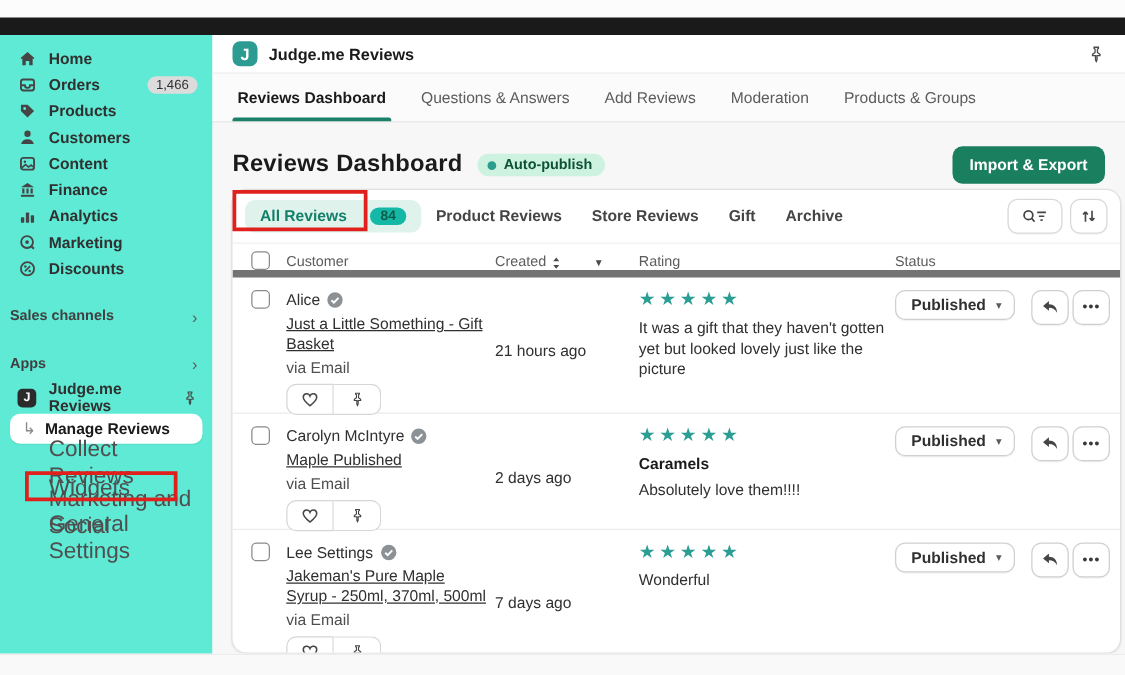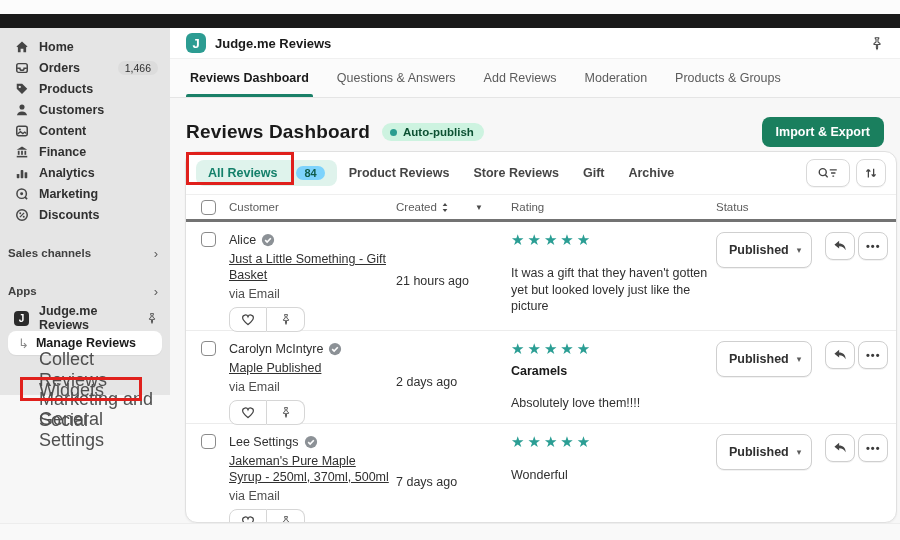--- a/index.html
+++ b/index.html
@@ -5,21 +5,21 @@
   * { margin:0; padding:0; box-sizing:border-box; }
   html,body { width:900px; height:540px; font-family:"Liberation Sans","DejaVu Sans",sans-serif; background:#fff; }
   .screen { position:relative; width:900px; height:540px; overflow:hidden; background:#f7f7f7; }
 
   
   .top-white { position:absolute; left:0; top:0; width:900px; height:14px; background:#fcfcfc; }
   .top-black { position:absolute; left:0; top:14px; width:900px; height:14px; background:#1a1a1a; }
   .bottom-strip { position:absolute; left:0; top:523px; width:900px; height:17px; background:#f9f9f9; border-top:1px solid #ededed; }
 
   
-  .sidebar { position:absolute; left:0; top:28px; width:170px; height:367px; background:#e5e5e5; padding-top:8px; }
+  .sidebar { position:absolute; left:0; top:28px; width:170px; height:495px; background:#5eead4; padding-top:8px; }
   .nav-item { display:flex; align-items:center; height:21px; padding:0 12px 0 14px; font-size:12.5px; font-weight:bold; color:#303030; cursor:pointer; }
   .nav-item .nico { width:15px; height:15px; margin-right:10px; display:flex; align-items:center; justify-content:center; flex:0 0 15px; }
   .nav-item .nlabel { flex:1; }
   .nav-badge { background:#dcdcdc; color:#303030; font-size:10.5px; font-weight:normal; border-radius:7px; padding:1px 7px; }
   .nav-section { display:flex; align-items:center; height:20px; padding:0 12px 0 8px; font-size:11.5px; font-weight:bold; color:#404040; margin-top:18px; }
   .nav-section .nlabel { flex:1; }
   .chev { color:#5c5c5c; font-size:13px; font-weight:normal; }
   .app-root { display:flex; align-items:center; height:22px; padding:0 12px 0 14px; font-size:12.5px; font-weight:bold; color:#303030; margin-top:6px; }
   .app-root .jlogo-dark { width:15px; height:15px; border-radius:4px; background:#2b2b2b; color:#fff; font-size:10px; font-weight:bold; display:flex; align-items:center; justify-content:center; margin-right:10px; }
   .app-root .nlabel { flex:1; }
@@ -43,27 +43,27 @@
   .page-title { font-size:19px; font-weight:bold; color:#1a1a1a; letter-spacing:.2px; }
   .auto-badge { display:flex; align-items:center; gap:6px; background:#cdf3e0; color:#0c5132; font-size:11.5px; font-weight:bold; border-radius:10px; padding:3px 10px 3px 8px; margin-left:12px; }
   .auto-dot { width:7px; height:7px; border-radius:50%; background:#2a9d8f; }
   .spacer { flex:1; }
   .import-btn { background:#1a7f5e; color:#fff; border:none; font-size:12.5px; font-weight:bold; border-radius:8px; padding:8px 14px; cursor:pointer; font-family:inherit; }
 
   .card { position:absolute; left:15px; top:52px; width:712px; height:372px; background:#fff; border:1px solid #e0e0e0; border-radius:12px; box-shadow:0 1px 2px rgba(0,0,0,.05); overflow:hidden; }
   .filter-row { display:flex; align-items:center; padding:7px 10px; border-bottom:1px solid #efefef; }
   .ftab { font-size:12.5px; color:#454545; font-weight:bold; padding:6px 12px; border-radius:8px; cursor:pointer; display:flex; align-items:center; gap:8px; }
   .ftab.active { background:#dff3ec; color:#14806a;gap:19px; }
-  .fcount { background:#7dd3fc; color:#0f5c4a; font-size:11px; border-radius:8px; padding:1px 8px; font-weight:bold; }
+  .fcount { background:#14b8a6; color:#0f5c4a; font-size:11px; border-radius:8px; padding:1px 8px; font-weight:bold; }
   .icon-btn { width:44px; height:28px; background:#fff; border:1px solid #d9d9d9; border-radius:8px; display:flex; align-items:center; justify-content:center; cursor:pointer; box-shadow:0 1px 0 rgba(0,0,0,.04); }
   .icon-btn.sm { width:30px; }
   .icon-btn + .icon-btn { margin-left:6px; }
 
   
-  .thead { display:flex; align-items:center; height:27px; border-bottom:3px solid #737373; font-size:11.5px; color:#5c5c5c; }
+  .thead { display:flex; align-items:flex-end; height:27px; border-bottom:6px solid #737373; font-size:11.5px; color:#5c5c5c; }
   .col-cb { flex:0 0 43px; display:flex; justify-content:flex-start; padding-left:15px; }
   .col-customer { flex:0 0 167px; }
   .col-created { flex:0 0 115px; display:flex; align-items:center; gap:4px; }
   .col-rating { flex:0 0 205px; }
   .col-status { flex:1; padding-right:16px; }
   .checkbox { width:15px; height:15px; border:1.6px solid #8a8a8a; border-radius:4px; background:#fff; cursor:pointer; }
   .hdr-caret { color:#4a4a4a; font-size:8px; margin-left:22px; cursor:pointer; }
 
   .row { display:flex; border-bottom:1px solid #ececec; padding-top:10px; }
   .row:last-child { border-bottom:none; }
@@ -72,23 +72,23 @@
   .product-link { display:block; font-size:12.5px; color:#303030; text-decoration:underline; line-height:16px; margin-top:3px; width:160px; cursor:pointer; }
   .via { font-size:12.5px; color:#4f4f4f; line-height:16px; margin-top:3px; }
   .mini-btns { display:flex; margin-top:5px; }
   .mini-btn { width:38px; height:25px; background:#fff; border:1px solid #d6d6d6; display:flex; align-items:center; justify-content:center; cursor:pointer; }
   .mini-btn.left { border-radius:8px 0 0 8px; }
   .mini-btn.right { border-radius:0 8px 8px 0; border-left:none; }
   .created-cell { font-size:12.5px; color:#303030;text-align:right; }
   .stars { color:#2b9e94; font-size:15px; letter-spacing:3px; line-height:16px; }
   .rev-title { font-size:12.5px; font-weight:bold; color:#1a1a1a; margin-top:7px; }
   .rev-title:empty { display:none; }
-  .rev-body { font-size:12.5px; color:#303030; line-height:16.5px; margin-top:17px; width:200px; }
+  .rev-body { font-size:12.5px; color:#303030; line-height:16.5px; margin-top:6px; width:200px; }
   .status-cell { display:flex; align-items:flex-start; }
-  .pub-btn { height:36px; background:#fff; border:1px solid #cfcfcf; border-radius:8px; padding:0 10px 0 12px; font-size:12.5px; font-weight:bold; color:#303030; display:flex; align-items:center; gap:8px; cursor:pointer; box-shadow:0 1px 0 rgba(0,0,0,.05); font-family:inherit; }
+  .pub-btn { height:24px; background:#fff; border:1px solid #cfcfcf; border-radius:8px; padding:0 10px 0 12px; font-size:12.5px; font-weight:bold; color:#303030; display:flex; align-items:center; gap:8px; cursor:pointer; box-shadow:0 1px 0 rgba(0,0,0,.05); font-family:inherit; }
   .pub-caret { font-size:9px; color:#5c5c5c; }
   .sq-btn { width:30px; height:28px; background:#fff; border:1px solid #cfcfcf; border-radius:8px; display:flex; align-items:center; justify-content:center; cursor:pointer; box-shadow:0 1px 0 rgba(0,0,0,.05); }
   .status-cell .gap-lg { width:13px; } .status-cell .gap-sm { width:3px; }
   .dots { font-size:11px; color:#3a3a3a; letter-spacing:1px; font-weight:bold; }
 
   
   .anno { position:absolute; border:3px solid #e0201c; pointer-events:none; }
   .anno-filter { left:186px; top:152px; width:108px; height:33px; }
   .anno-sidebar { left:20px; top:377px; width:122px; height:24px; }
 

